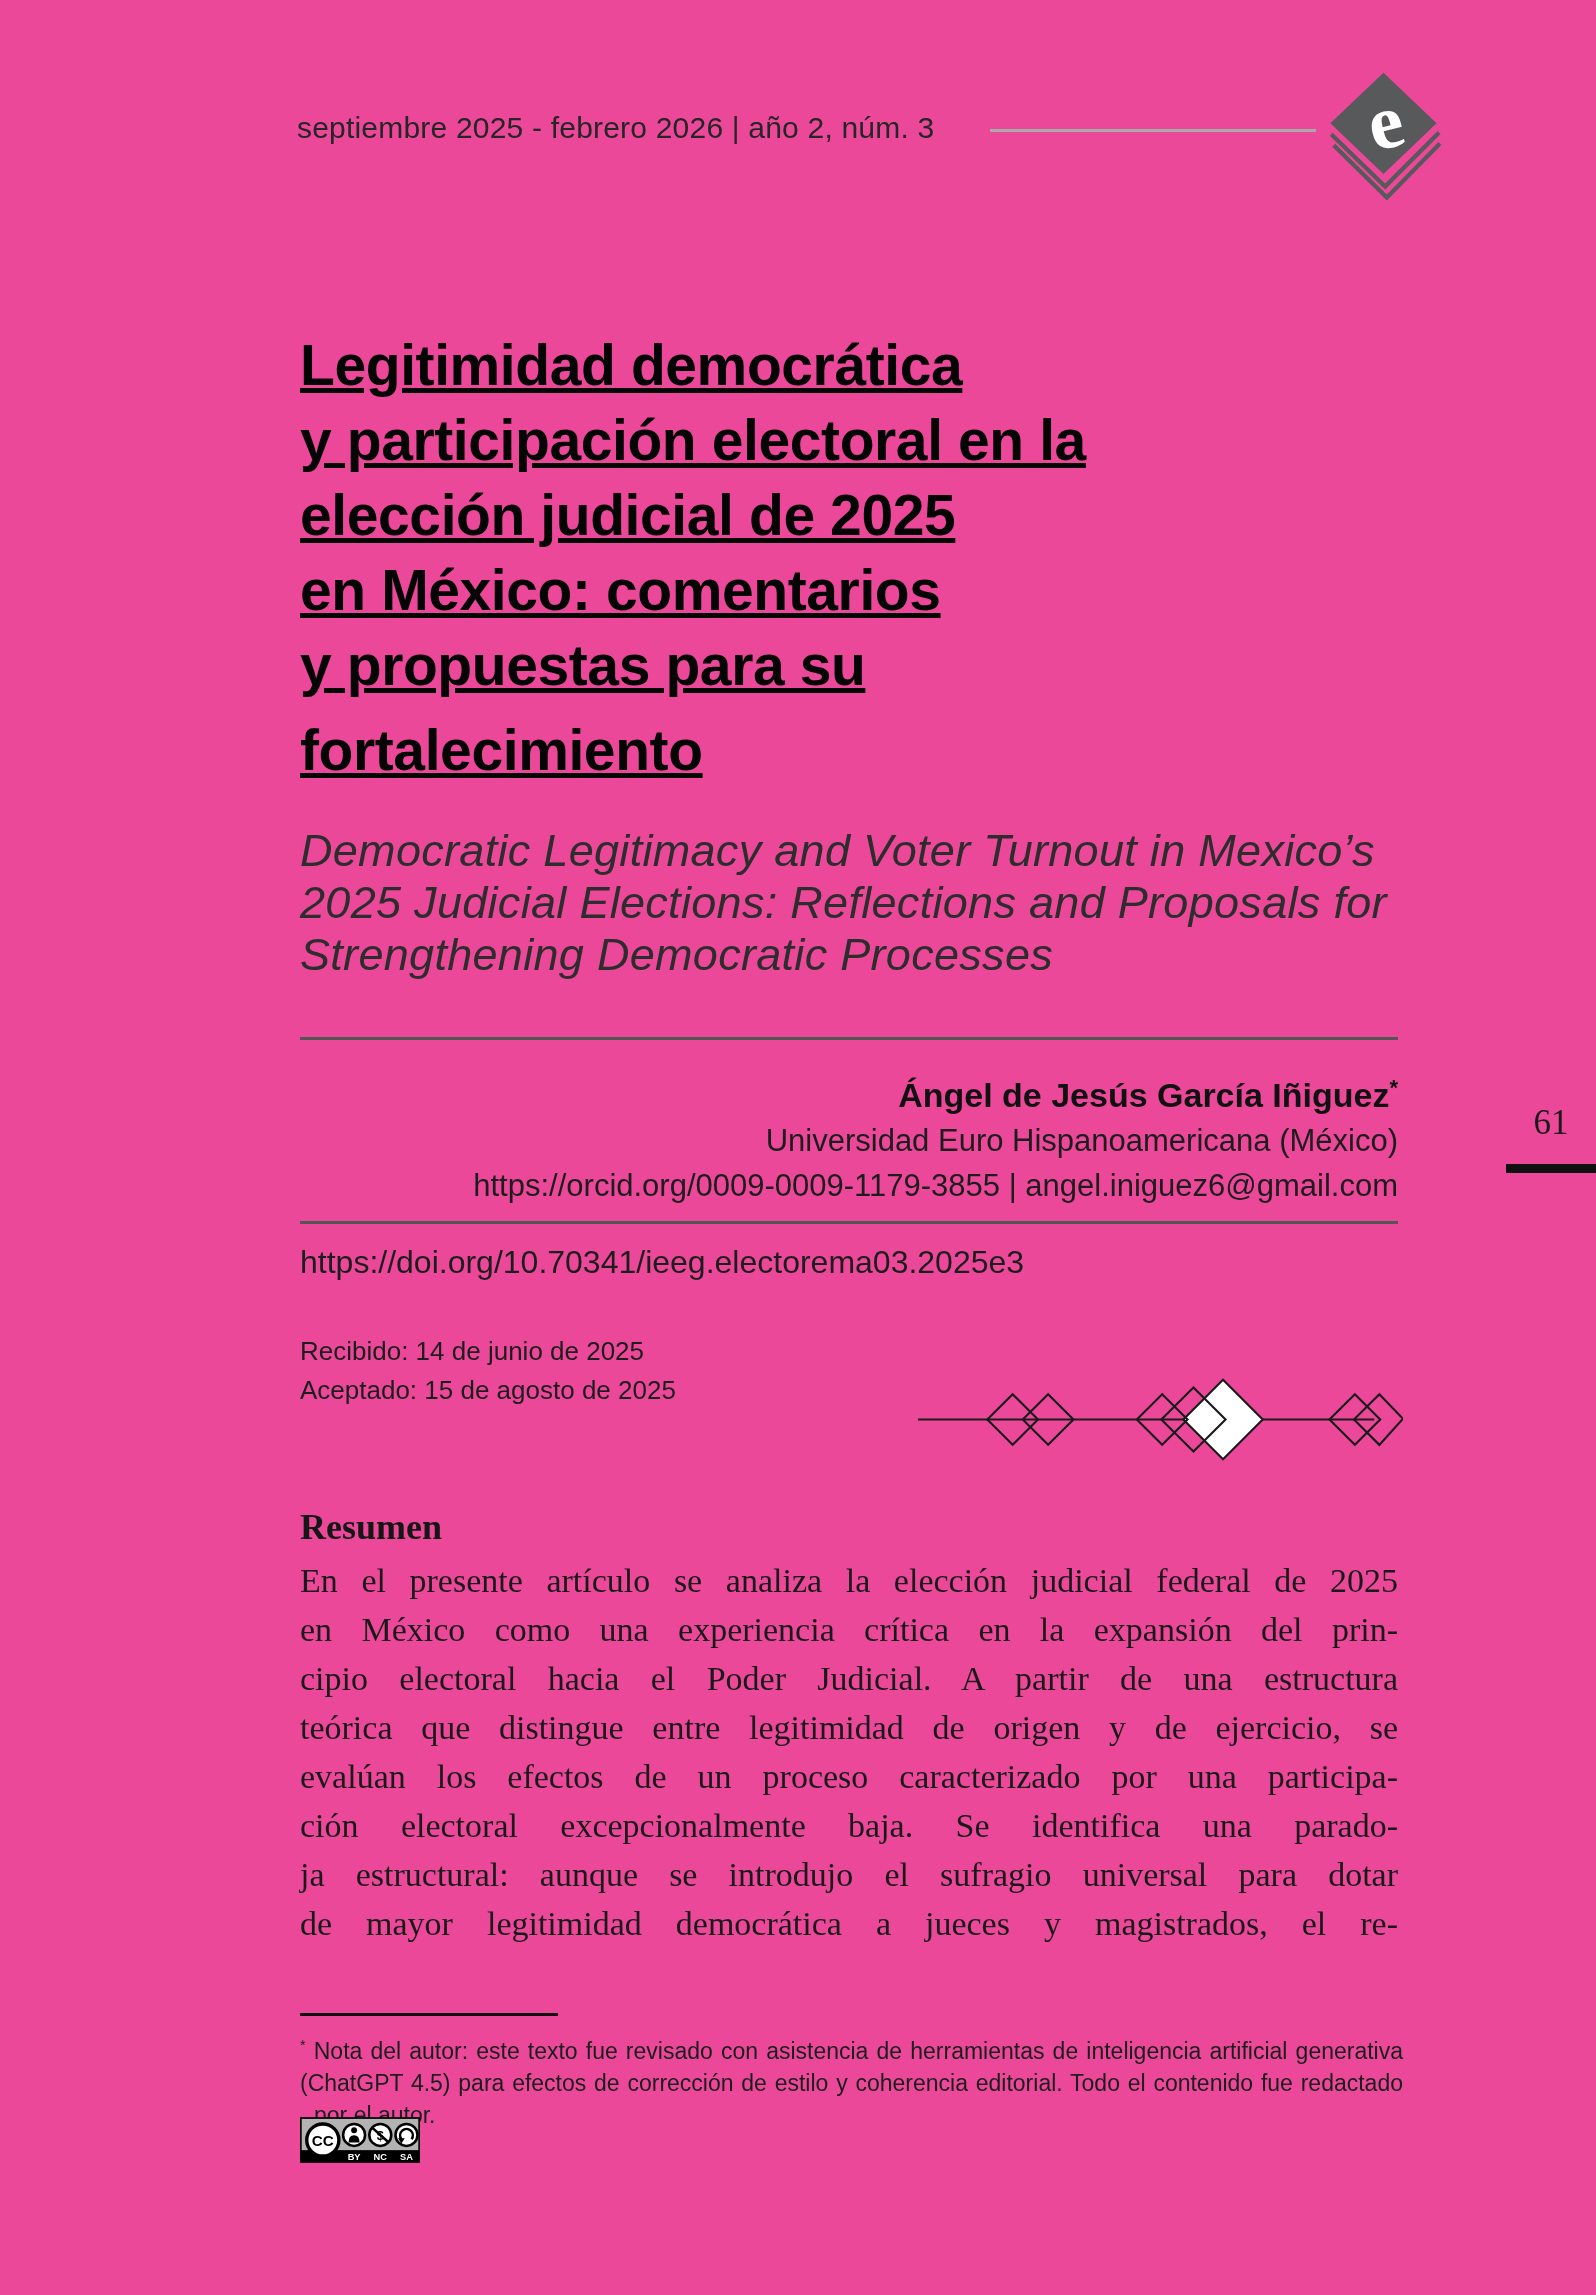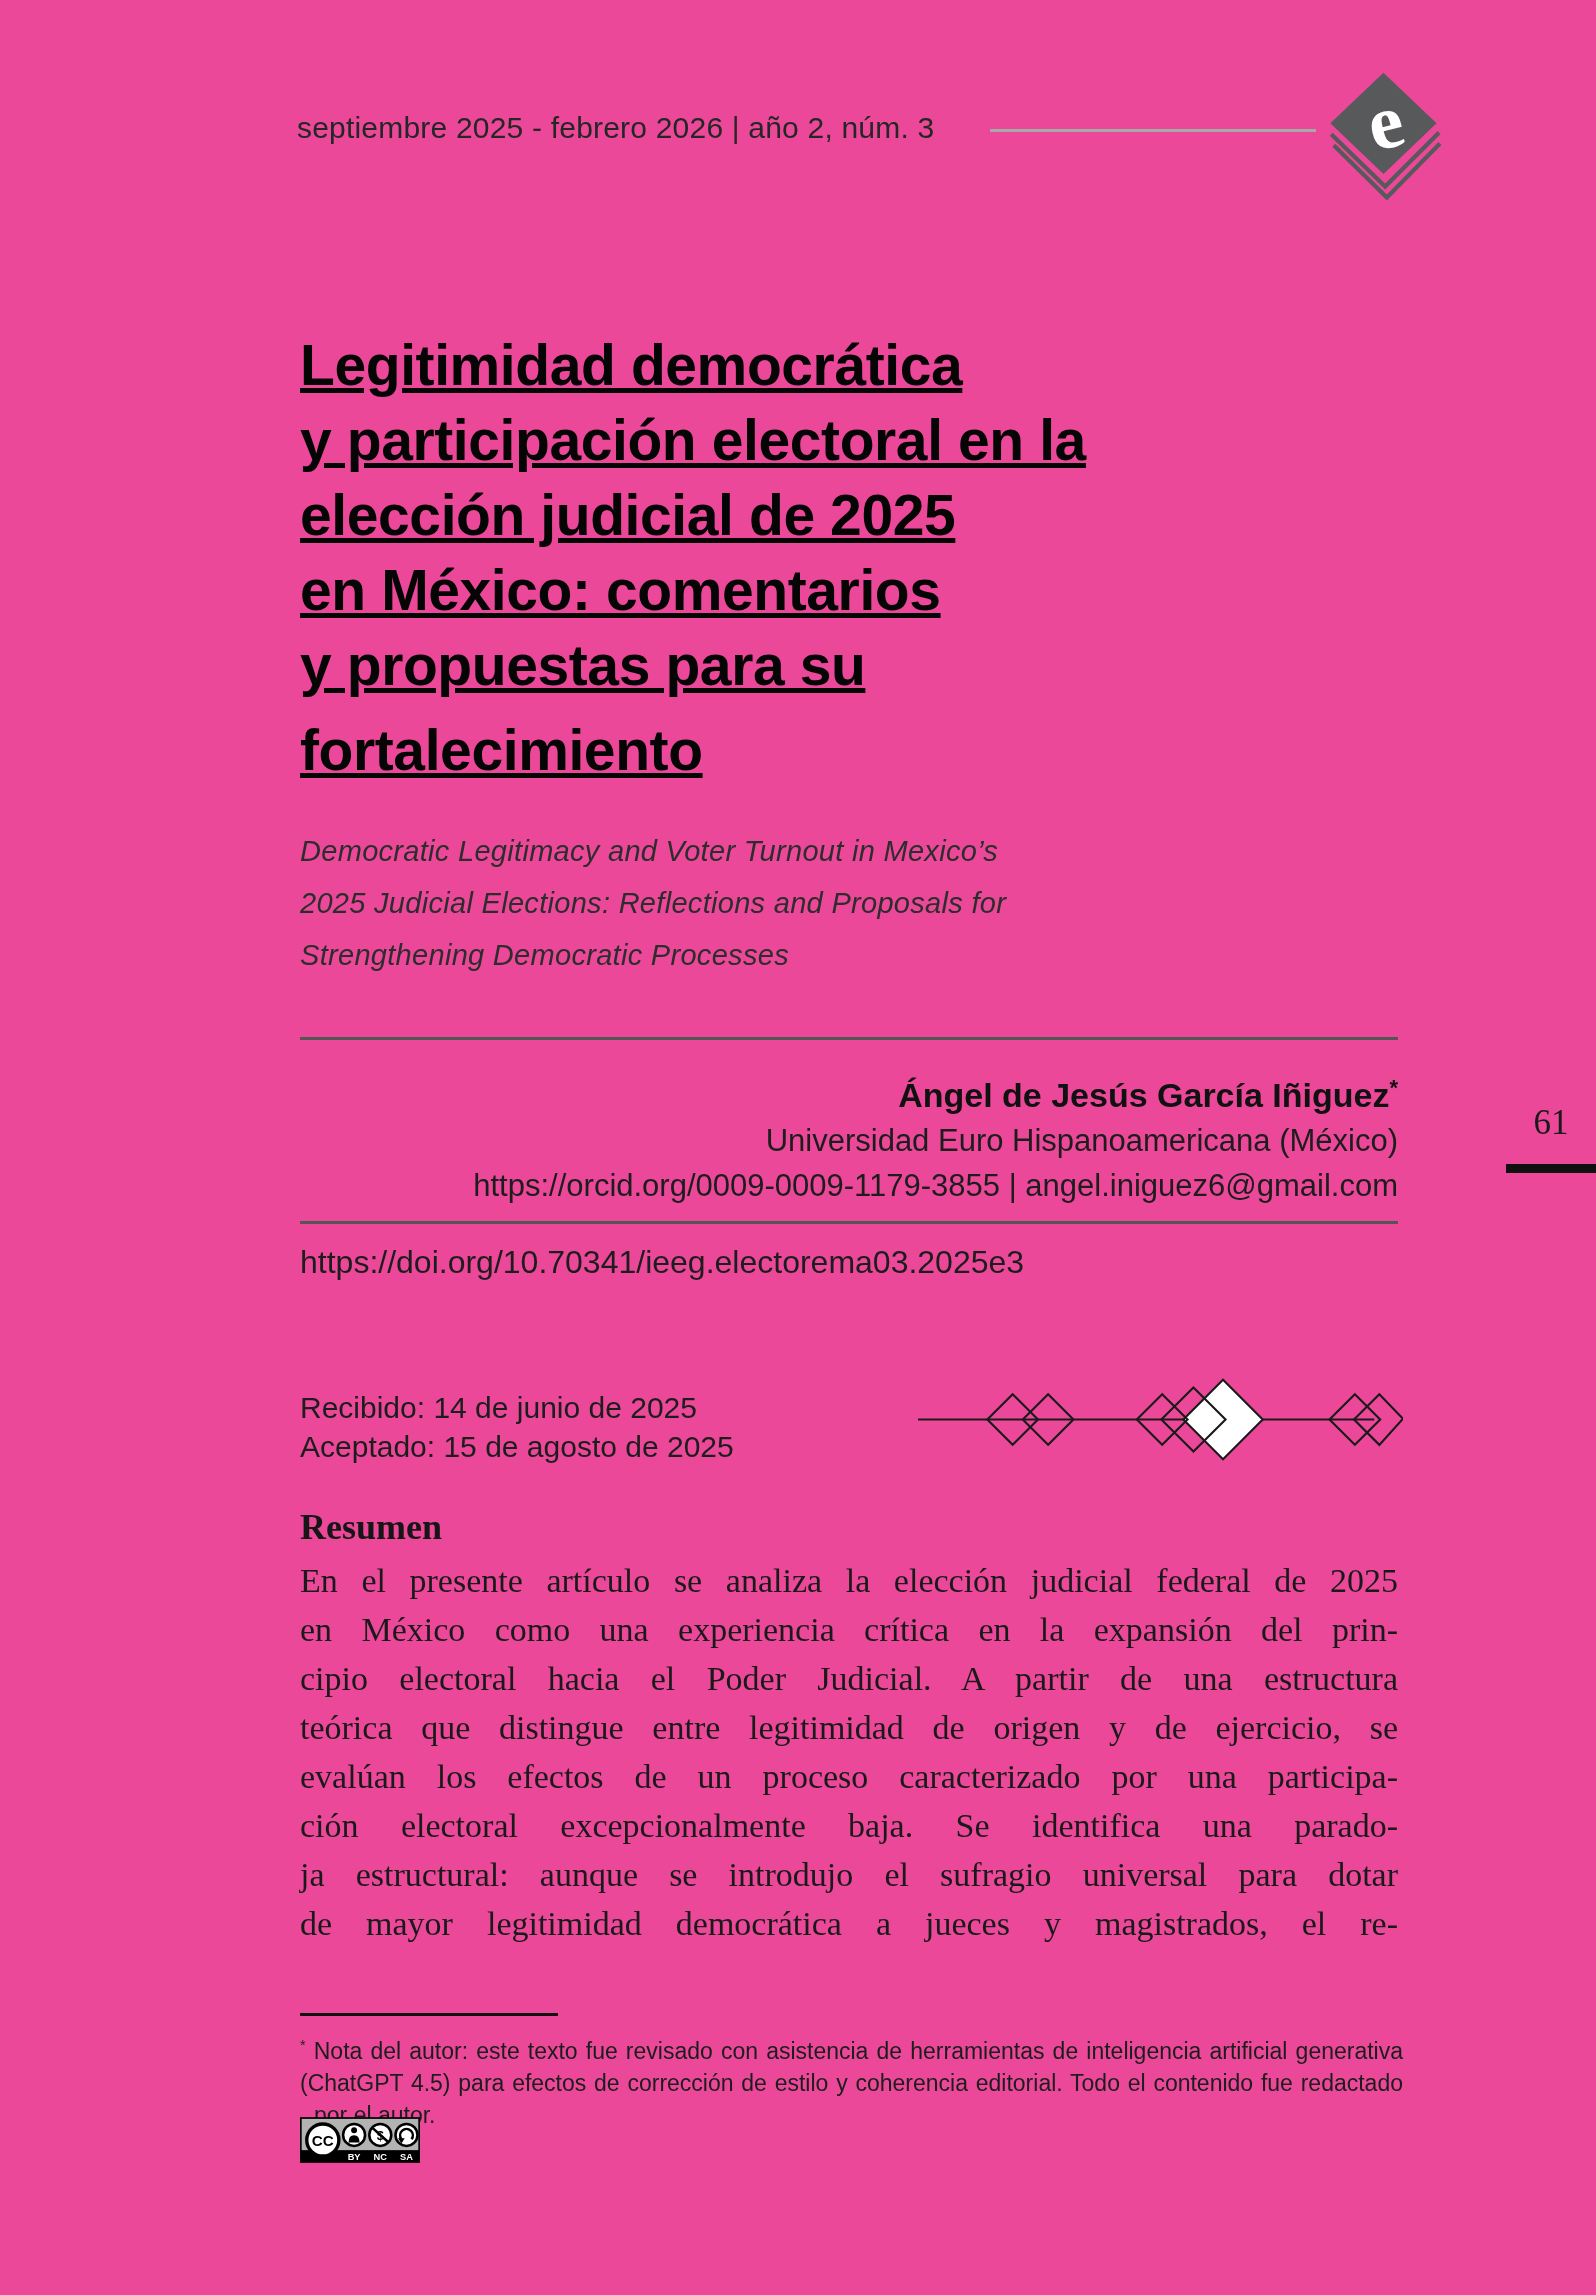--- a/index.html
+++ b/index.html
@@ -30,21 +30,21 @@
   .title-block{left:300px;top:328px;width:1115px;}
   .title-line{
     font-size:57px;font-weight:700;line-height:75px;
     color:#050505;letter-spacing:-0.4px;white-space:nowrap;text-decoration:underline;
   }
   .title-line.last{margin-top:10px;}
 
   
   .subtitle-block{left:300px;top:825px;width:1115px;}
   .subtitle-line{
-    font-size:29px;font-style:italic;line-height:52px;color:#2d2d2d;
+    font-size:45px;font-style:italic;line-height:52px;color:#2d2d2d;
     letter-spacing:0.3px;white-space:nowrap;
   }
 
   .hrule{left:300px;width:1098px;height:2.5px;background:#555;}
   .rule-1{top:1037px;}
   .rule-2{top:1221px;}
 
   
   .author-block{left:300px;top:1065px;width:1098px;text-align:right;}
   .author-name{font-size:34px;font-weight:700;line-height:46px;color:#111;}
@@ -53,21 +53,21 @@
 
   
   .page-number{
     left:1506px;top:1103px;width:90px;text-align:center;
     font-family:"Liberation Serif",serif;font-size:35px;color:#1a1a1a;
   }
   .page-number-bar{left:1506px;top:1164px;width:90px;height:9.3px;background:#101010;}
 
   
   .doi-line{left:300px;top:1244px;font-size:32px;color:#1d1d1d;white-space:nowrap;}
-  .dates-block{left:300px;top:1388px;font-size:30px;line-height:39px;color:#1d1d1d;}
+  .dates-block{left:300px;top:1332px;font-size:26px;line-height:39px;color:#1d1d1d;}
 
   .ornament-svg{left:918px;top:1373px;}
 
   
   .abstract-heading{
     left:300px;top:1506px;
     font-family:"Liberation Serif",serif;font-size:36px;font-weight:700;color:#161616;
   }
   .abstract-block{left:300px;top:1556px;width:1098px;font-family:Liberation Serif, serif;}
   .abs-line{

